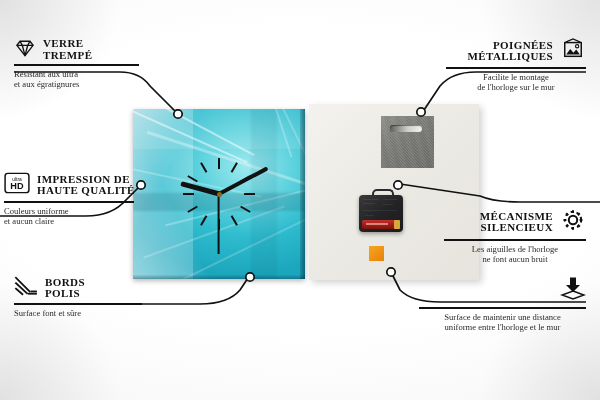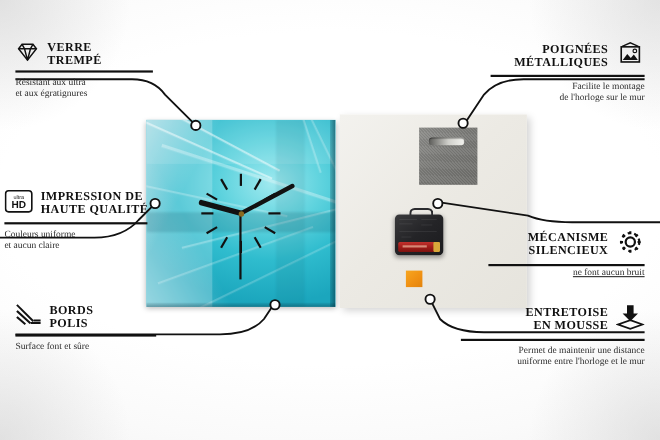--- a/index.html
+++ b/index.html
@@ -35,21 +35,21 @@
   }
   .f-title.r{text-align:right;}
   .rule{height:1.6px;background:#111;margin-top:3px;}
   .f-sub{
     font-size:8.6px;
     line-height:10.2px;
     color:#2b2b2b;
     margin-top:3px;
     white-space:nowrap;
   }
-  .f-sub.r{text-align:right;}
+  .f-sub.r{text-align:center;}
   .icon{flex:0 0 auto;display:block;}
 
   
   #connectors{position:absolute;left:0;top:0;width:600px;height:400px;}
 
   
   #product{position:absolute;left:133px;top:104px;width:346px;height:176px;}
   #clock{
     position:absolute;left:0;top:5px;width:172px;height:170px;
     background:
@@ -330,34 +330,31 @@
             <circle cx="13" cy="12" r="4.2"></circle>
             <path d="M13,2.2 L13,5 M13,19 L13,21.8 M3.6,12 L6.4,12 M19.6,12 L22.4,12
                      M6.2,5.2 L8.2,7.2 M17.8,16.8 L19.8,18.8
                      M19.8,5.2 L17.8,7.2 M8.2,16.8 L6.2,18.8"></path>
             <circle cx="13" cy="12" r="8.2" stroke-dasharray="2.6 3.4"></circle>
           </g>
         </svg>
       </span>
     </div>
     <div class="rule"></div>
-    <div class="f-sub r" style="margin-top:0;text-decoration:underline;">ne font aucun bruit</div>
+    <div class="f-sub r">Les aiguilles de l'horloge</div>
+    <div class="f-sub r" style="margin-top:0;">ne font aucun bruit</div>
   </div>
 
   <div class="feature" style="right:14px;top:276px;width:167px;">
     <div class="f-head right">
-      <div>
-        <div class="f-title r">ENTRETOISE</div>
-        <div class="f-title r">EN MOUSSE</div>
-      </div>
       <span class="icon">
         <svg width="26" height="24" viewBox="0 0 26 24">
           <path d="M10,1.5 L16,1.5 L16,9 L20,9 L13,16 L6,9 L10,9 Z" fill="#111"></path>
           <path d="M13,15 L24,19 L13,23 L2,19 Z" fill="none" stroke="#111" stroke-width="1.6"></path>
         </svg>
       </span>
     </div>
     <div class="rule"></div>
-    <div class="f-sub r">Permet de maintenir une distance</div>
+    <div class="f-sub r">Surface de maintenir une distance</div>
     <div class="f-sub r" style="margin-top:0;">uniforme entre l'horloge et le mur</div>
   </div>
 
 </div>
 
 </body></html>

